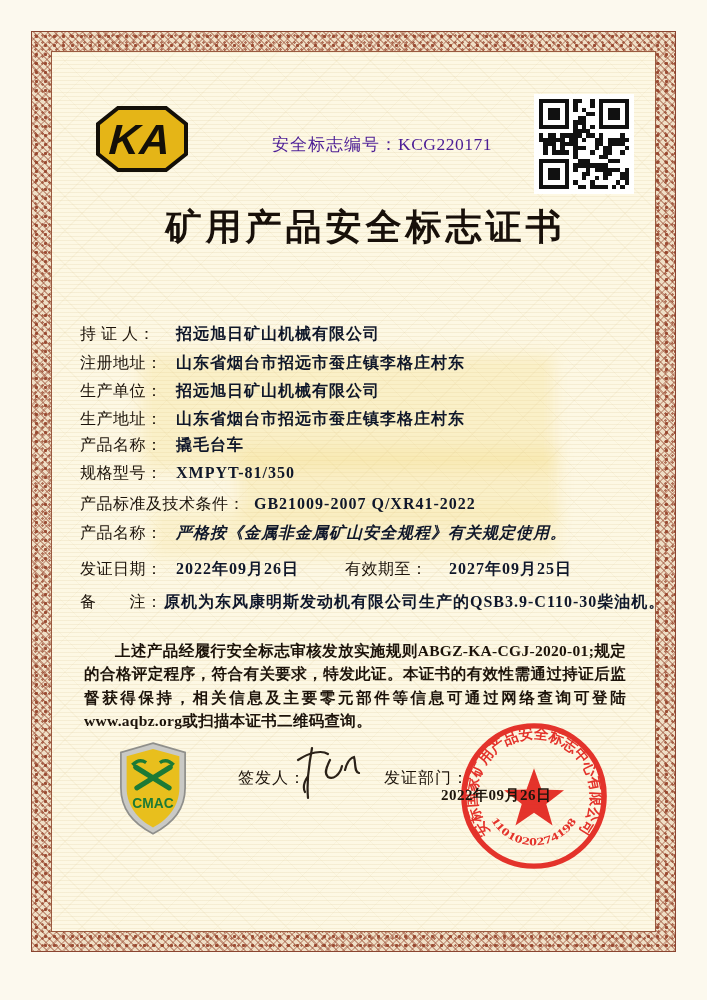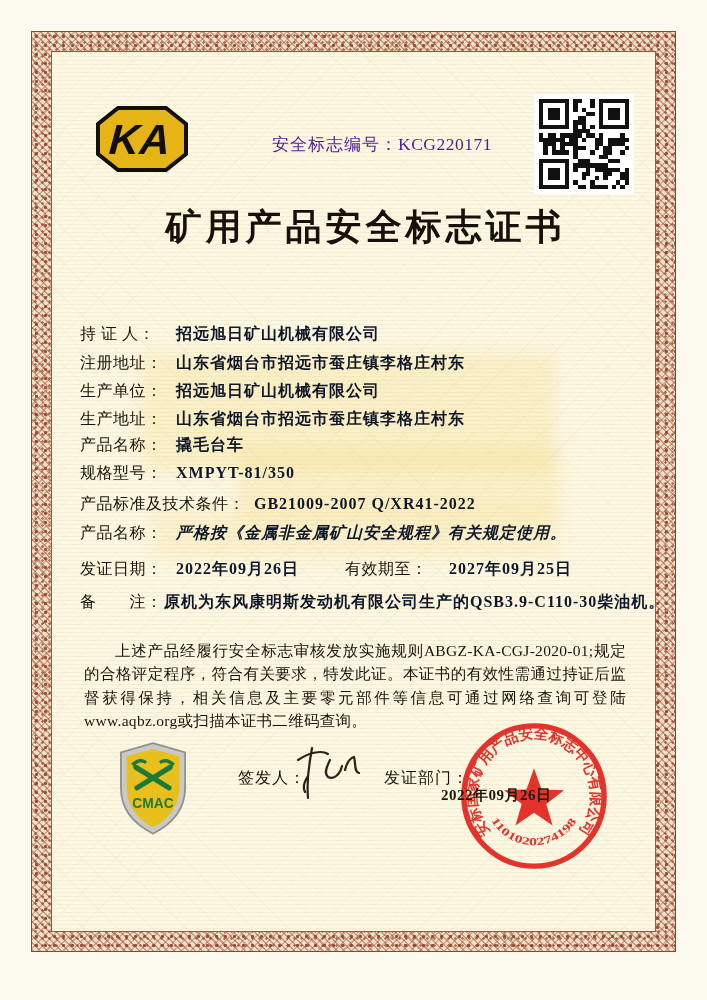--- a/index.html
+++ b/index.html
@@ -28,21 +28,21 @@
   .t3{left:162px;top:520px;width:386px;height:28px;opacity:.8;}
   .abs{position:absolute;}
   .cert-no-line{left:272px;top:133px;font-size:17px;color:#4c1d95;letter-spacing:1px;}
   .cert-no{font-size:17.5px;letter-spacing:.5px;}
   .title{left:12px;top:203px;width:707px;text-align:center;font-size:36px;font-weight:900;
     color:#18100a;letter-spacing:4px;}
   .row{position:absolute;left:80px;font-size:16px;color:#1c130a;white-space:nowrap;}
   .row .lab{display:inline-block;letter-spacing:.5px;margin-top:32px;}
   .row .val{display:inline-block;font-weight:700;letter-spacing:1px;color:#0f172a;}
   .statement{left:84px;top:639px;width:542px;font-size:15.5px;line-height:1.5;
-    font-weight:400;color:#1c130a;text-indent:2em;text-align:justify;letter-spacing:.3px;}
+    font-weight:700;color:#1c130a;text-indent:2em;text-align:justify;letter-spacing:.3px;}
   .foot-label{font-size:16px;color:#1c130a;letter-spacing:1px;}
   .stamp-date{left:441px;top:786px;font-size:15px;font-weight:700;color:#1d150c;letter-spacing:.5px;z-index:6;}
   .sig{left:290px;top:742px;z-index:3;}
   .stamp{left:455px;top:717px;z-index:4;opacity:.92;}
   .qr{left:534px;top:94px;background:#ffffff;padding:5px;}
   .ka{left:96px;top:106px;}
   .badge{left:116px;top:742px;}
 </style>
 </head>
 <body>

